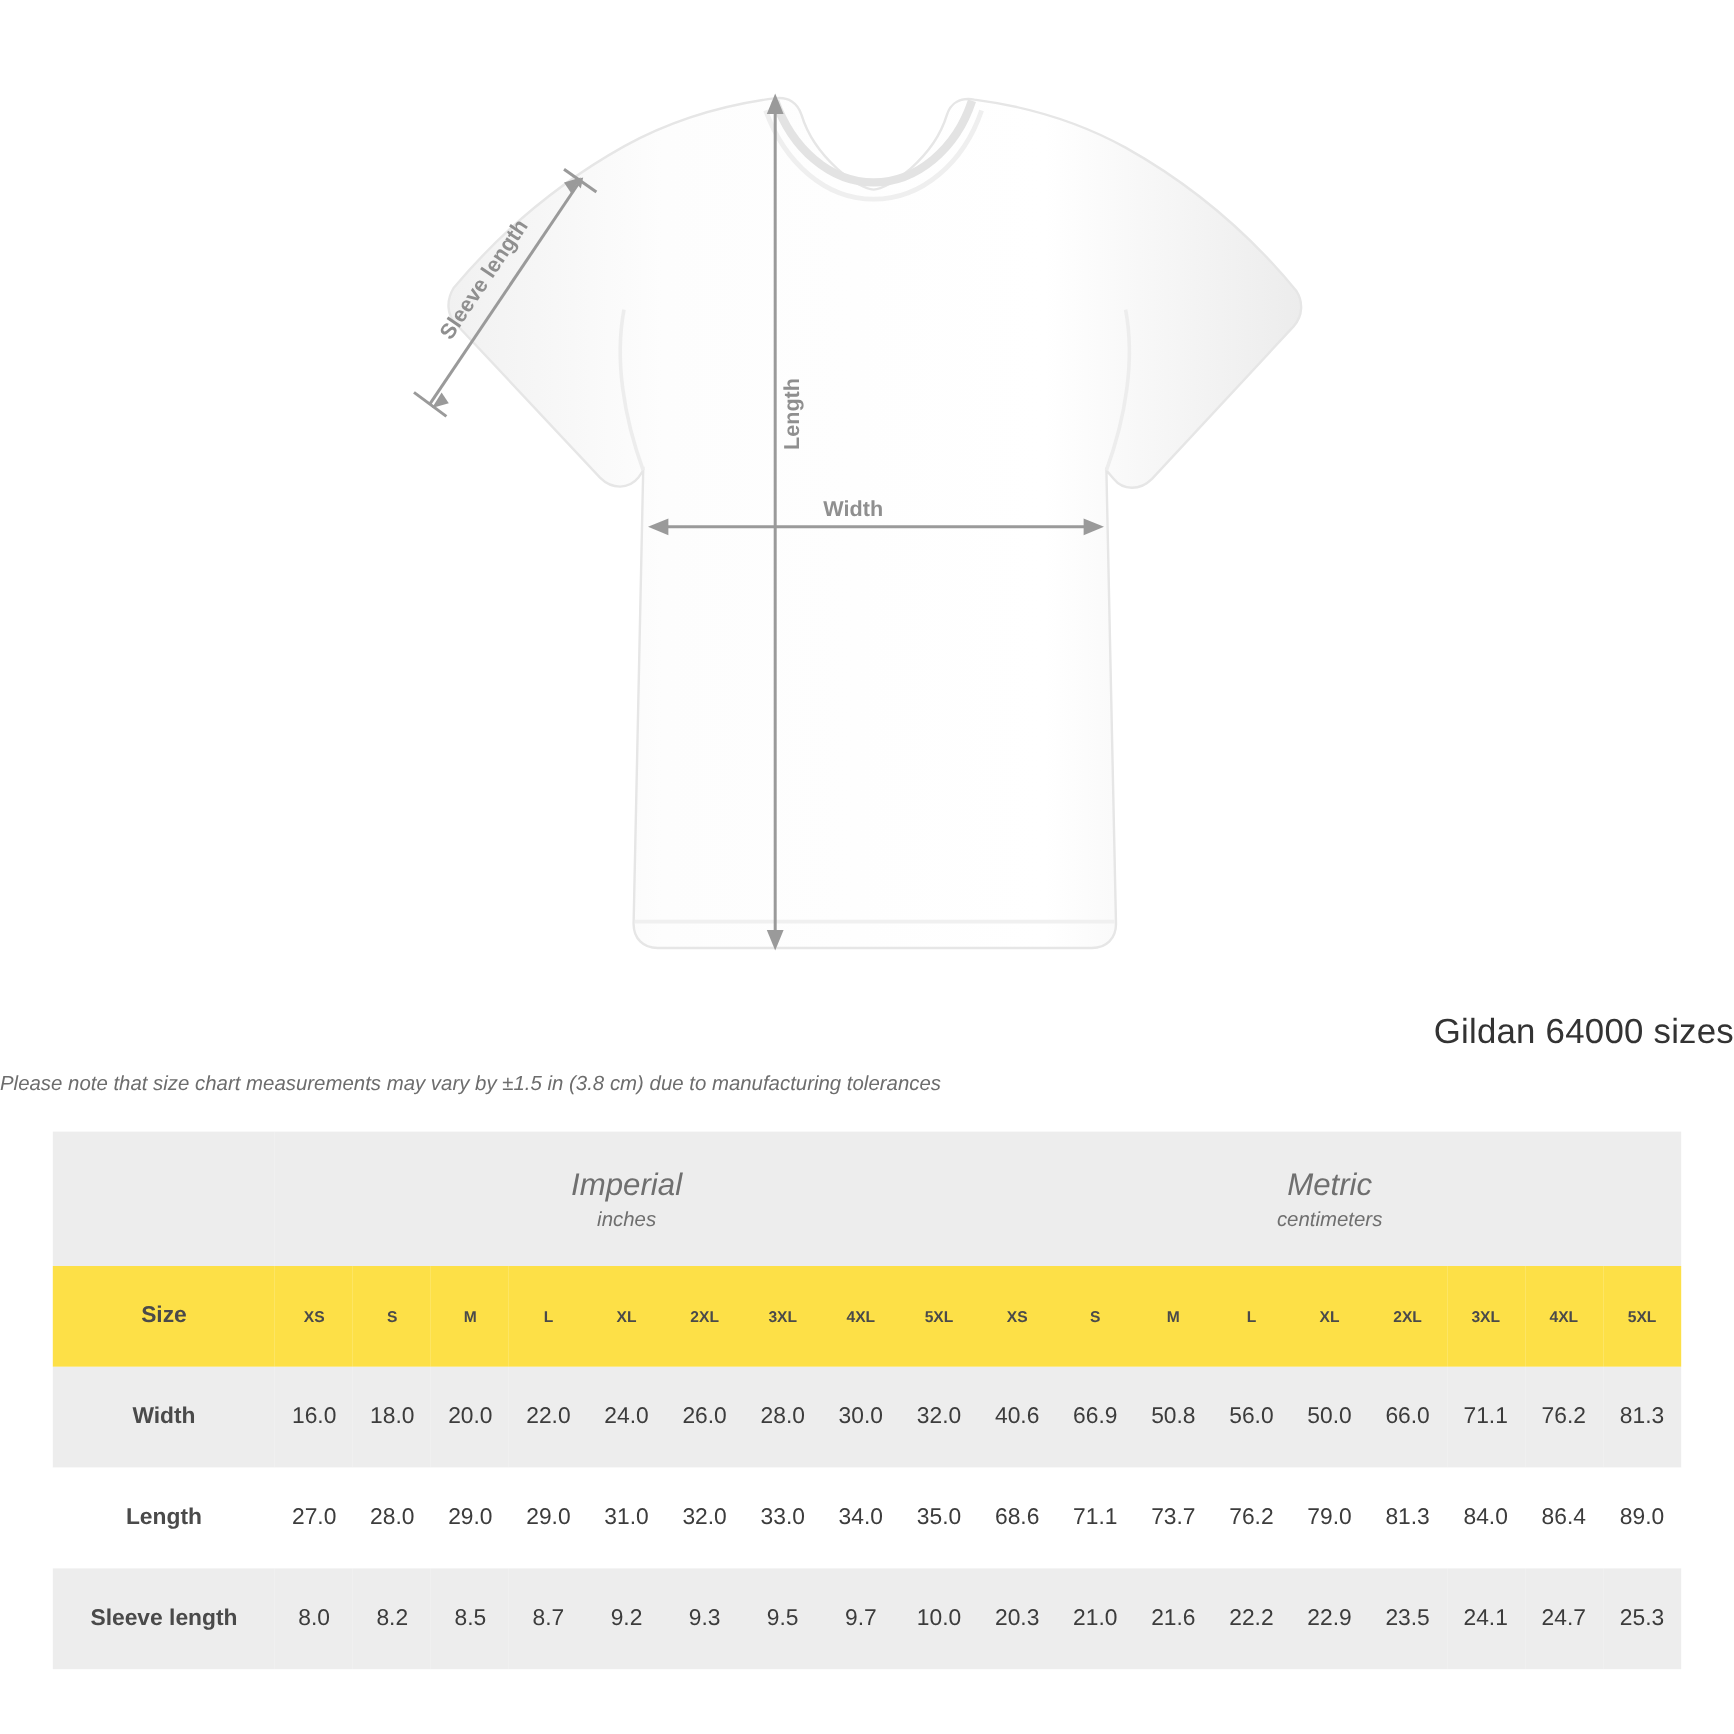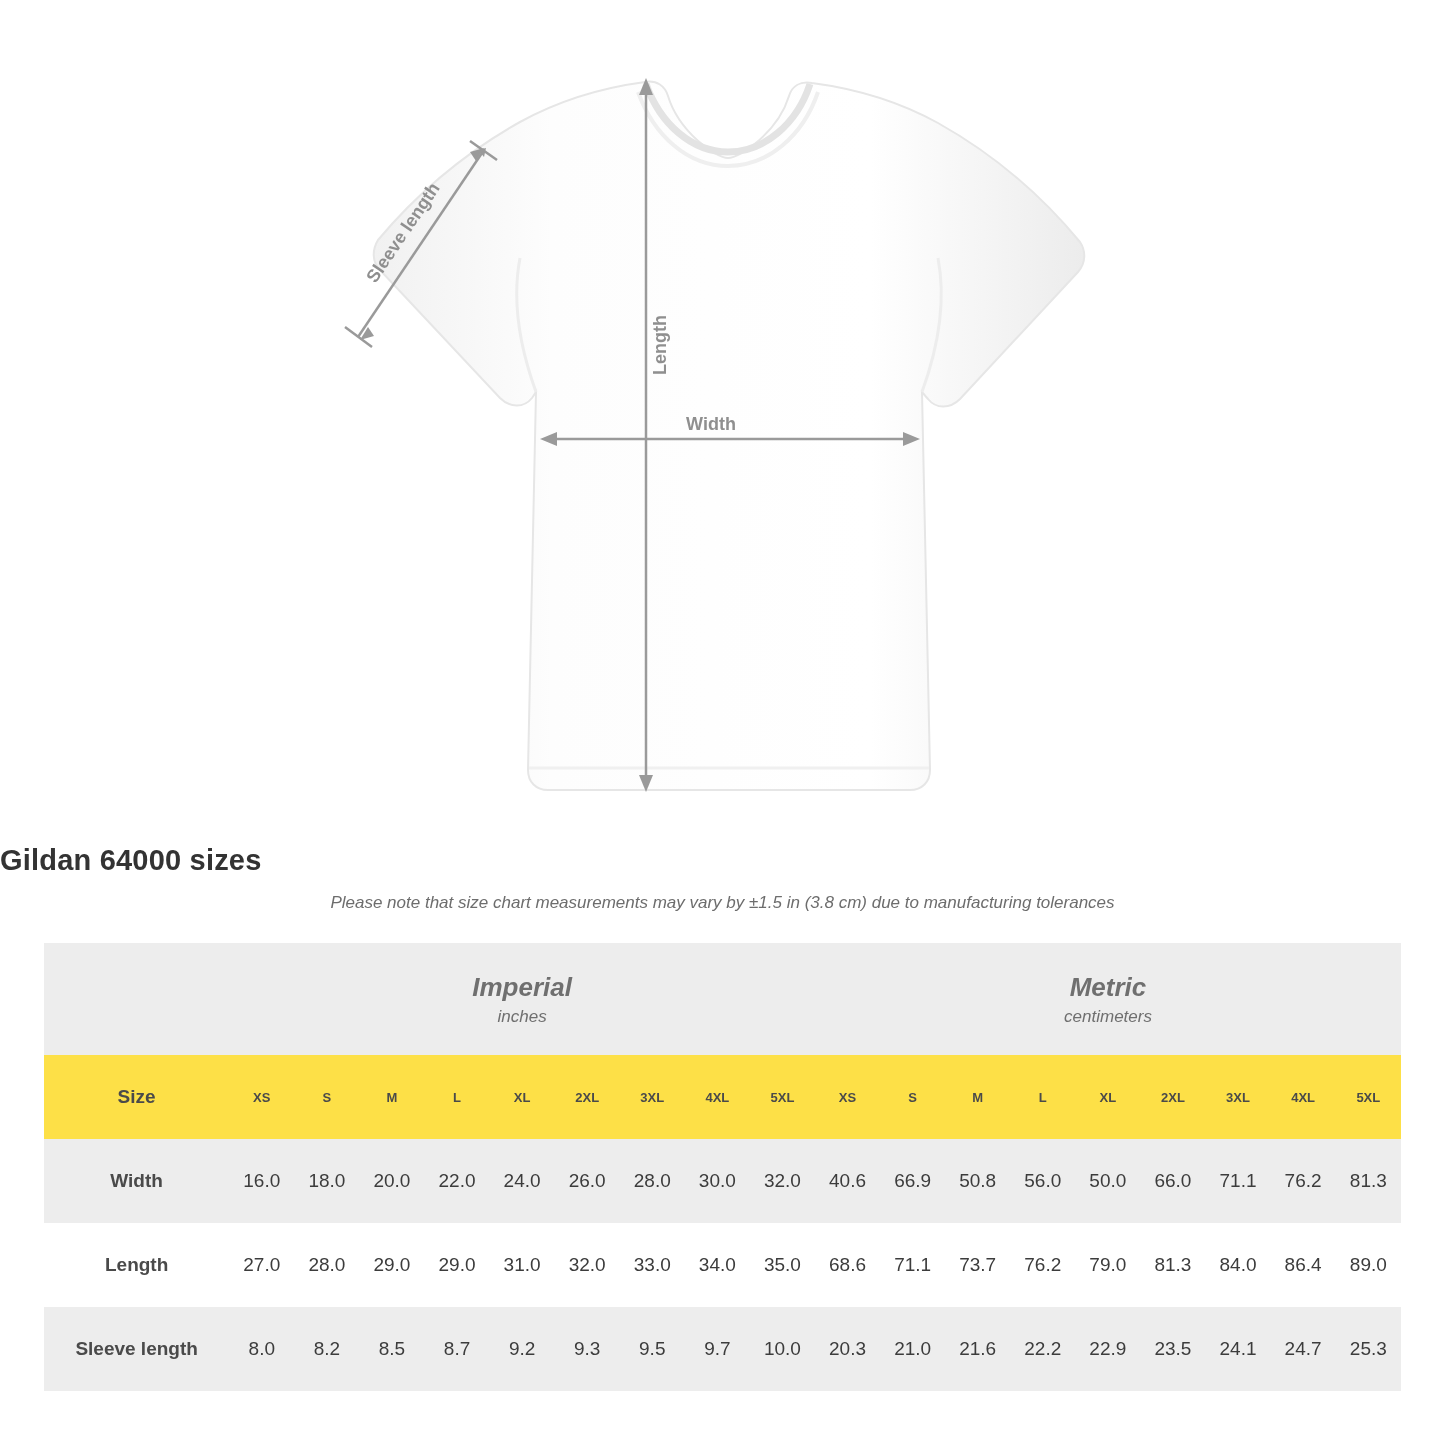--- a/index.html
+++ b/index.html
@@ -26,29 +26,28 @@
     height: 820px;
   }
   .shirt-svg {
     position: absolute;
     left: 0;
     top: 0;
   }
 
   
   .chart-title {
-    text-align: left;
+    text-align: right;
     font-size: 29px;
-    font-weight: bold;
+    font-weight: normal;
     color: #333333;
     margin-top: 24px;
     letter-spacing: 0.2px;
   }
   .chart-note {
-    text-align: center;
     font-size: 17px;
     font-style: italic;
     color: #6d6d6d;
     margin-top: 16px;
   }
 
   
   .table-wrap {
     margin: 30px 44px 0 44px;
   }
@@ -61,21 +60,21 @@
     border: none;
     text-align: center;
     vertical-align: middle;
   }
   .unit-head {
     background: #ededed;
     height: 112px;
   }
   .unit-head .unit-name {
     font-size: 26px;
-    font-weight: bold;
+    font-weight: normal;
     font-style: italic;
     color: #6f6f6f;
     display: block;
     line-height: 1.25;
   }
   .unit-head .unit-sub {
     font-size: 17px;
     font-style: italic;
     color: #6f6f6f;
     display: block;

